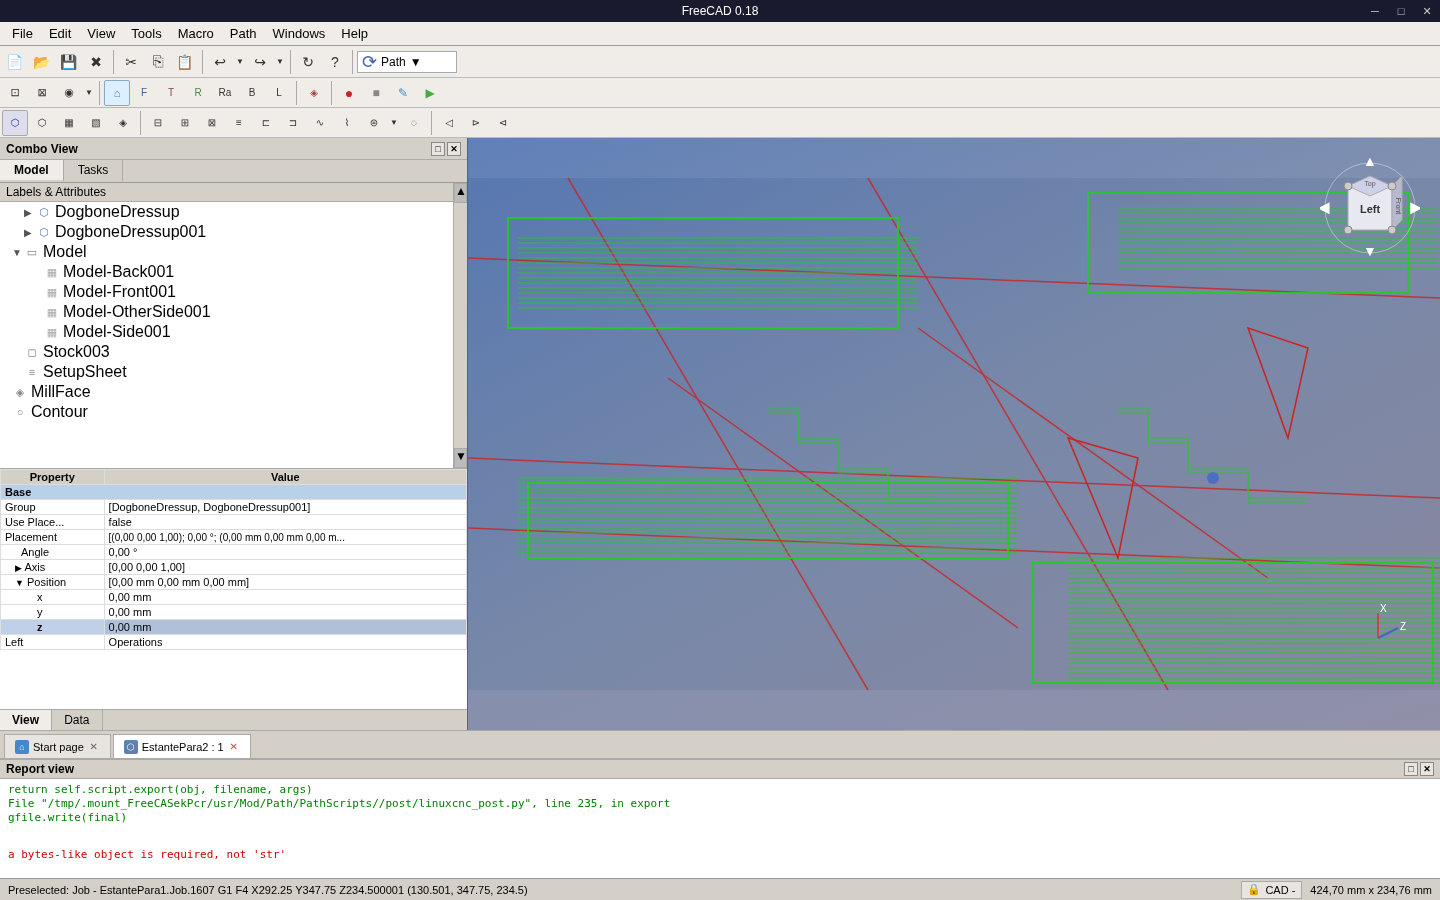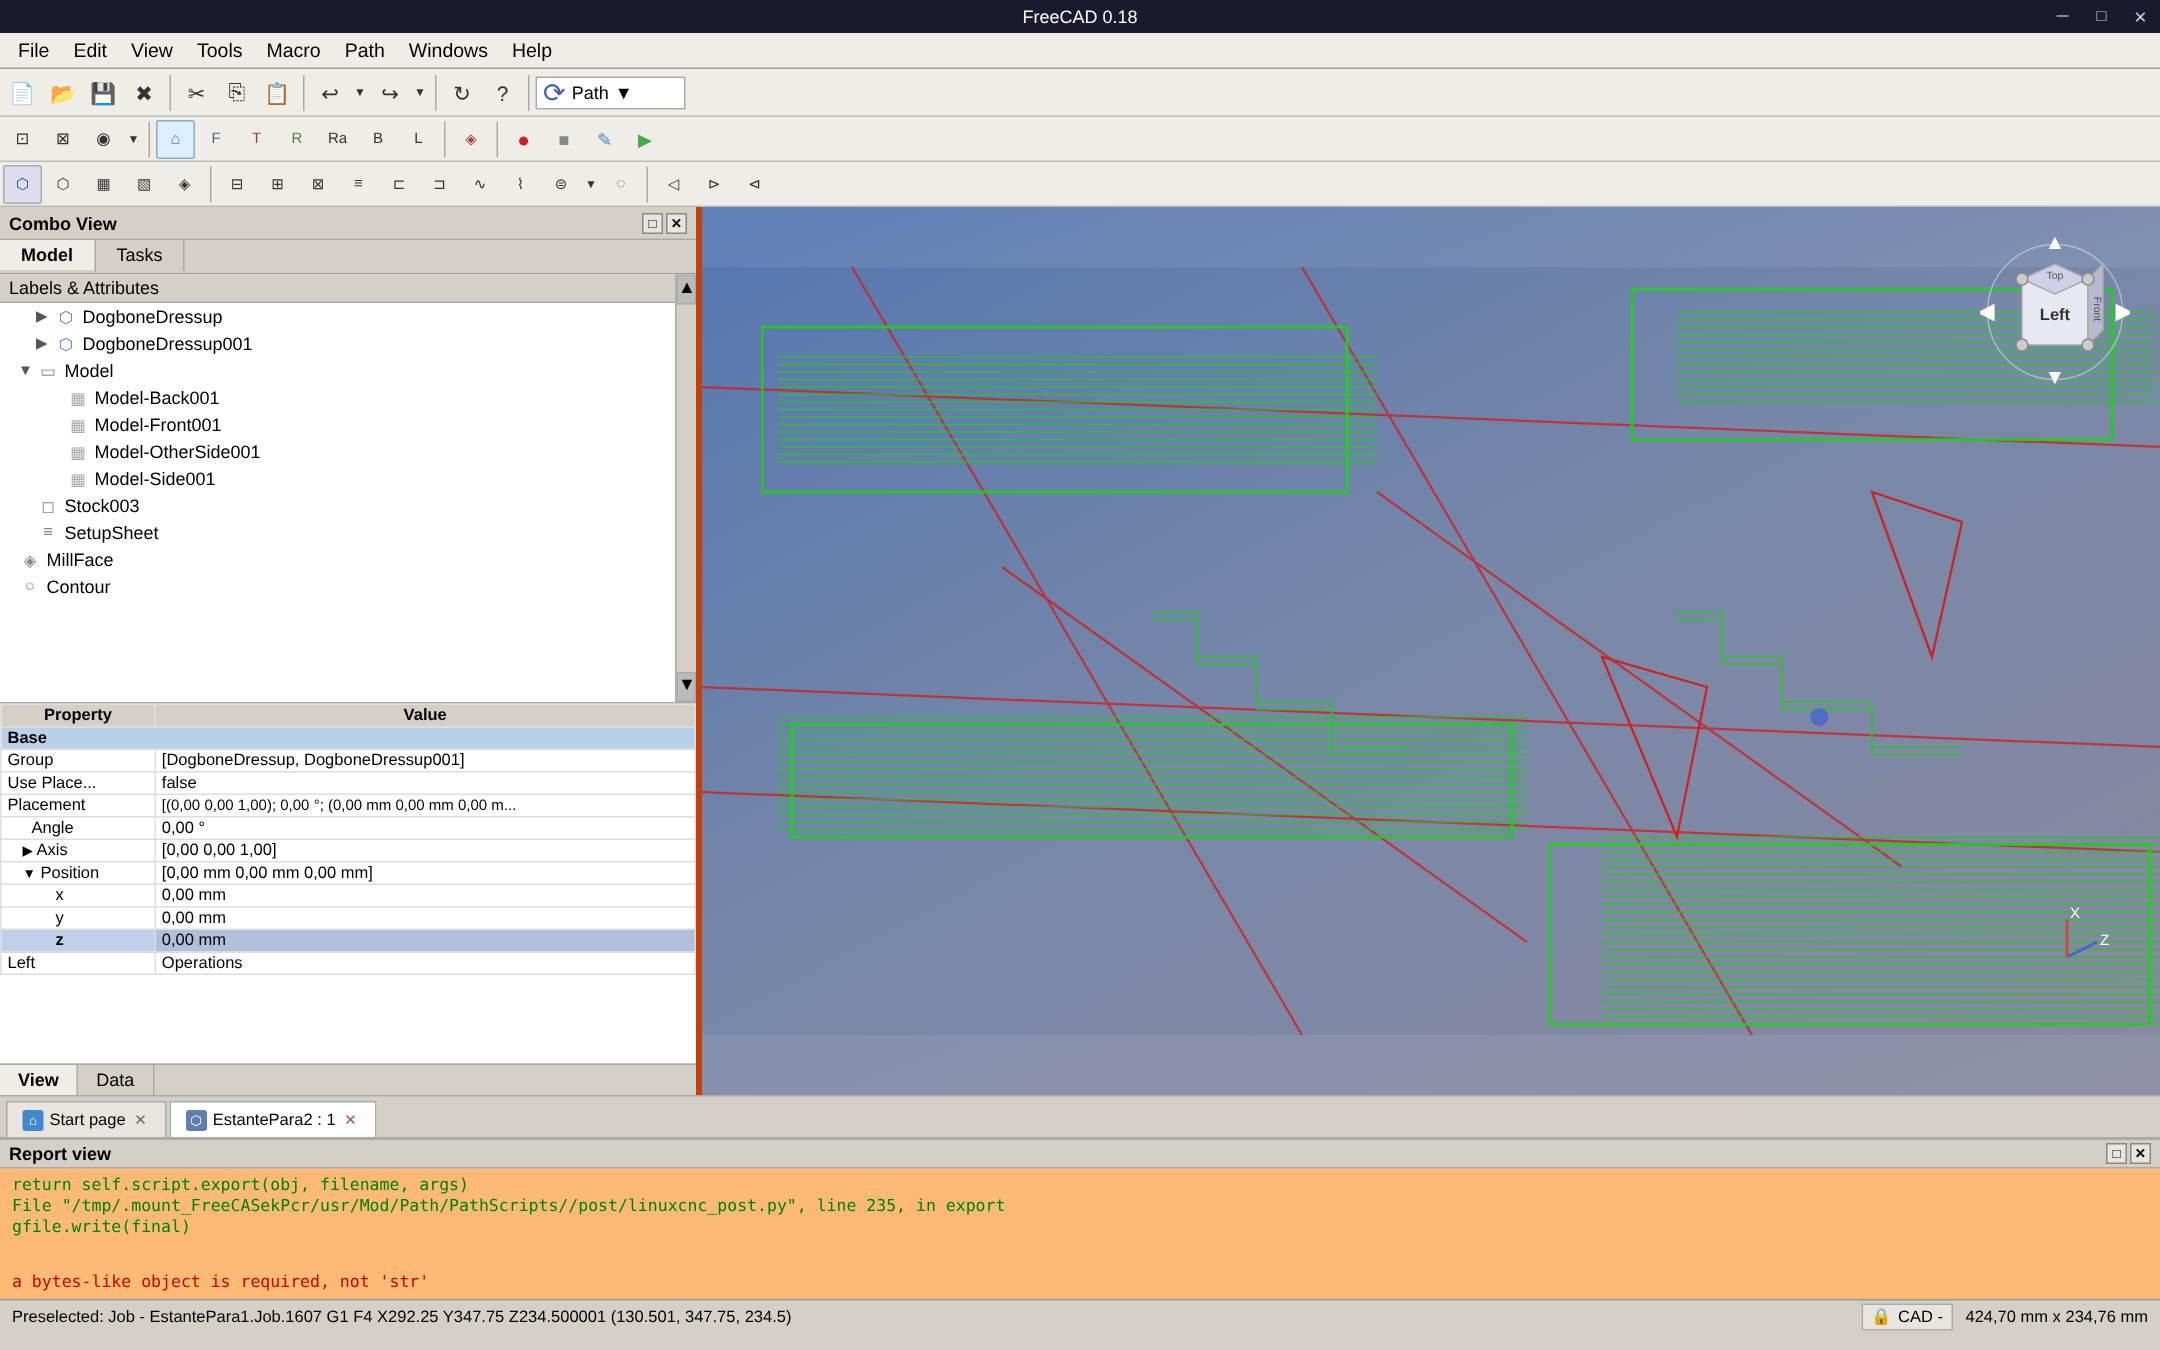--- a/index.html
+++ b/index.html
@@ -41,21 +41,21 @@
       display: flex; align-items: center; gap: 4px; min-width: 100px;
     }
 
     
     .toolbar2 { height: 30px; }
 
     
     #left-panel {
       width: 468px; min-width: 468px;
       display: flex; flex-direction: column;
-      background: #d4d0c8; border-right: 4px solid #c2410c;
+      background: #d4d0c8; border-right: 1px solid #c2410c;
     }
 
     
     #combo-header {
       height: 22px; background: #d4d0c8;
       display: flex; align-items: center; justify-content: space-between;
       padding: 0 6px; border-bottom: 1px solid #aaa;
       font-weight: bold; font-size: 12px;
     }
     #combo-header-icons { display: flex; gap: 2px; }
@@ -70,21 +70,21 @@
     }
     .model-tab.active { background: #f0ede8; border-bottom: 2px solid #d4d0c8; font-weight: bold; }
     #tree-header {
       background: #d4d0c8; padding: 2px 6px; font-weight: normal; font-size: 12px;
       border-bottom: 1px solid #aaa;
     }
     .tree-item { display: flex; align-items: center; padding: 1px 0; padding-left: 8px; cursor: pointer; }
     .tree-indent { display: inline-block; }
     .tree-arrow { font-size: 10px; width: 12px; color: #555; }
     .tree-icon { width: 16px; height: 16px; margin-right: 3px; display: inline-flex; align-items: center; justify-content: center; font-size: 11px; }
-    .tree-label { font-size: 12px; }
+    .tree-label { font-size: 16px; }
 
     
     #props-section { background: #fff; height: 240px; overflow-y: auto; }
     #props-table { width: 100%; border-collapse: collapse; }
     #props-table th, #props-table td { border: 1px solid #ddd; padding: 1px 4px; font-size: 11px; }
     #props-table th { background: #d4d0c8; font-weight: bold; }
     .prop-group td { background: #b8d0e8; font-weight: bold; padding-left: 6px; }
     .prop-sub td:first-child { padding-left: 20px; }
     .prop-subsub td:first-child { padding-left: 36px; }
 
@@ -119,22 +119,22 @@
       background: #e8e5e0; border: 1px solid #aaa;
       border-bottom: none; cursor: pointer; font-size: 11px;
       display: flex; align-items: center; gap: 4px; margin-right: 2px;
     }
     .bottom-tab.active { background: #fff; }
     .tab-close { font-size: 10px; color: #666; cursor: pointer; width: 12px; height: 12px; display: flex; align-items: center; justify-content: center; }
     .tab-icon { width: 14px; height: 14px; background: #6080b0; border-radius: 2px; display: flex; align-items: center; justify-content: center; }
 
     
     #report-view {
-      width: 100%; height: 108px;
-      background: #fdba74; border-top: 2px solid #aaa;
+      width: 100%; height: 120px;
+      background: #ffffff; border-top: 2px solid #aaa;
       overflow-y: auto;
     }
     #report-header {
       background: #d4d0c8; padding: 2px 6px;
       display: flex; justify-content: space-between; align-items: center;
       font-weight: bold; font-size: 12px; border-bottom: 1px solid #aaa;
     }
     #report-content { padding: 4px 8px; font-size: 11px; font-family: monospace; }
     .report-line { color: #008000; margin-bottom: 1px; }
     .report-line.red { color: #cc0000; margin-top: 24px; }

